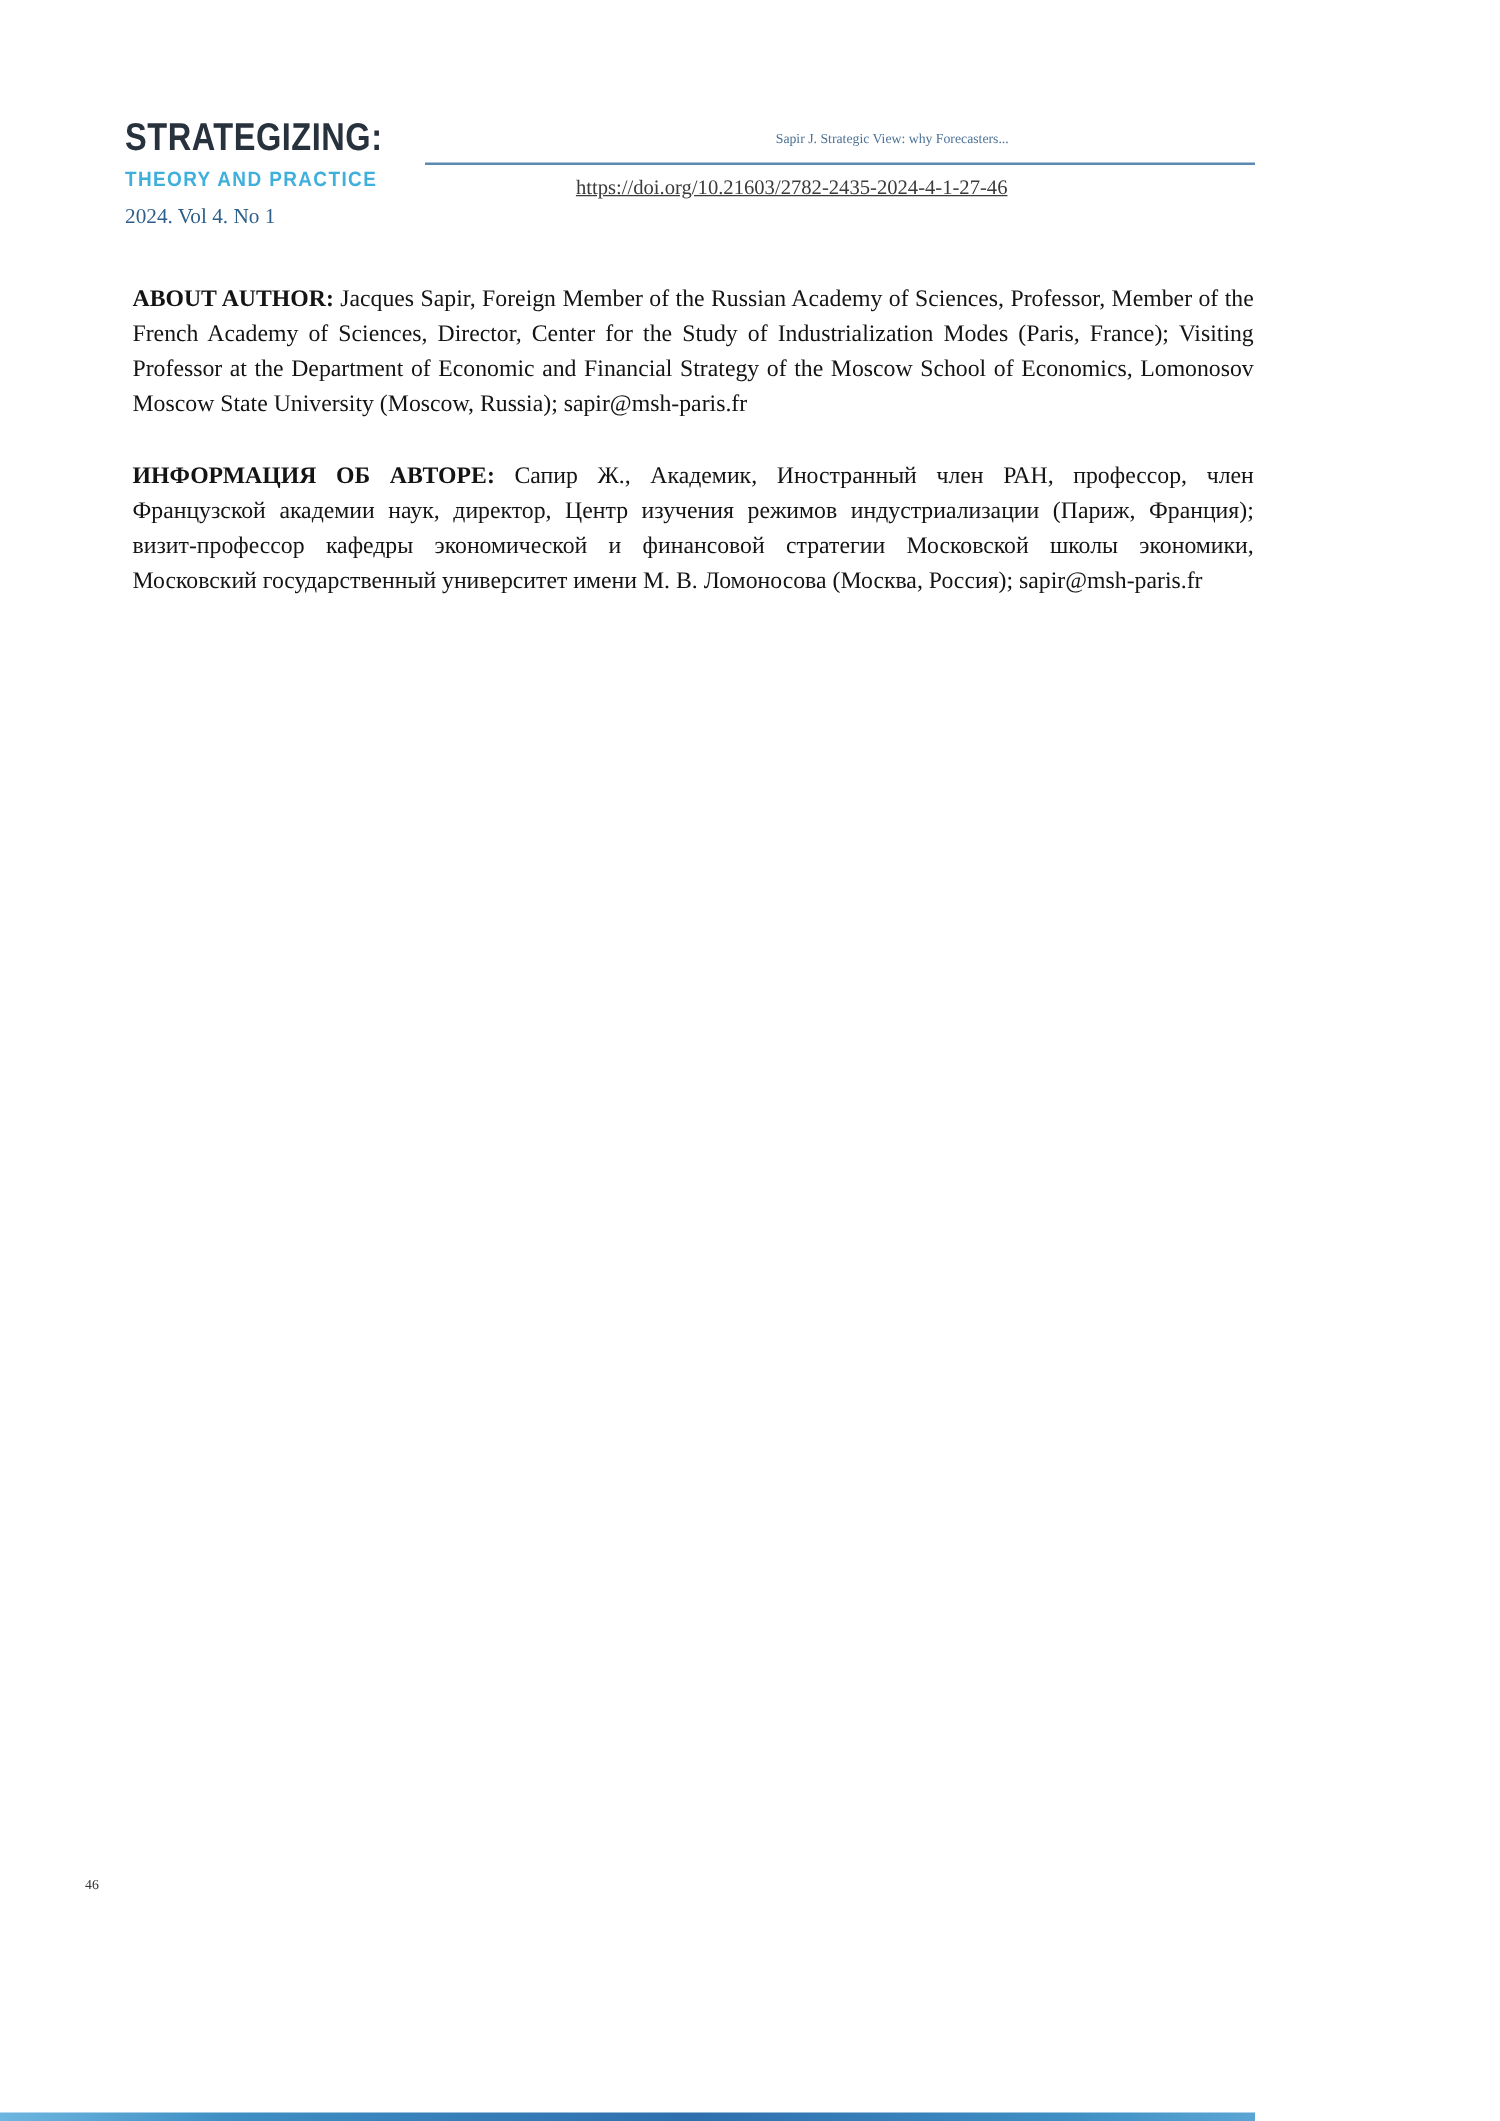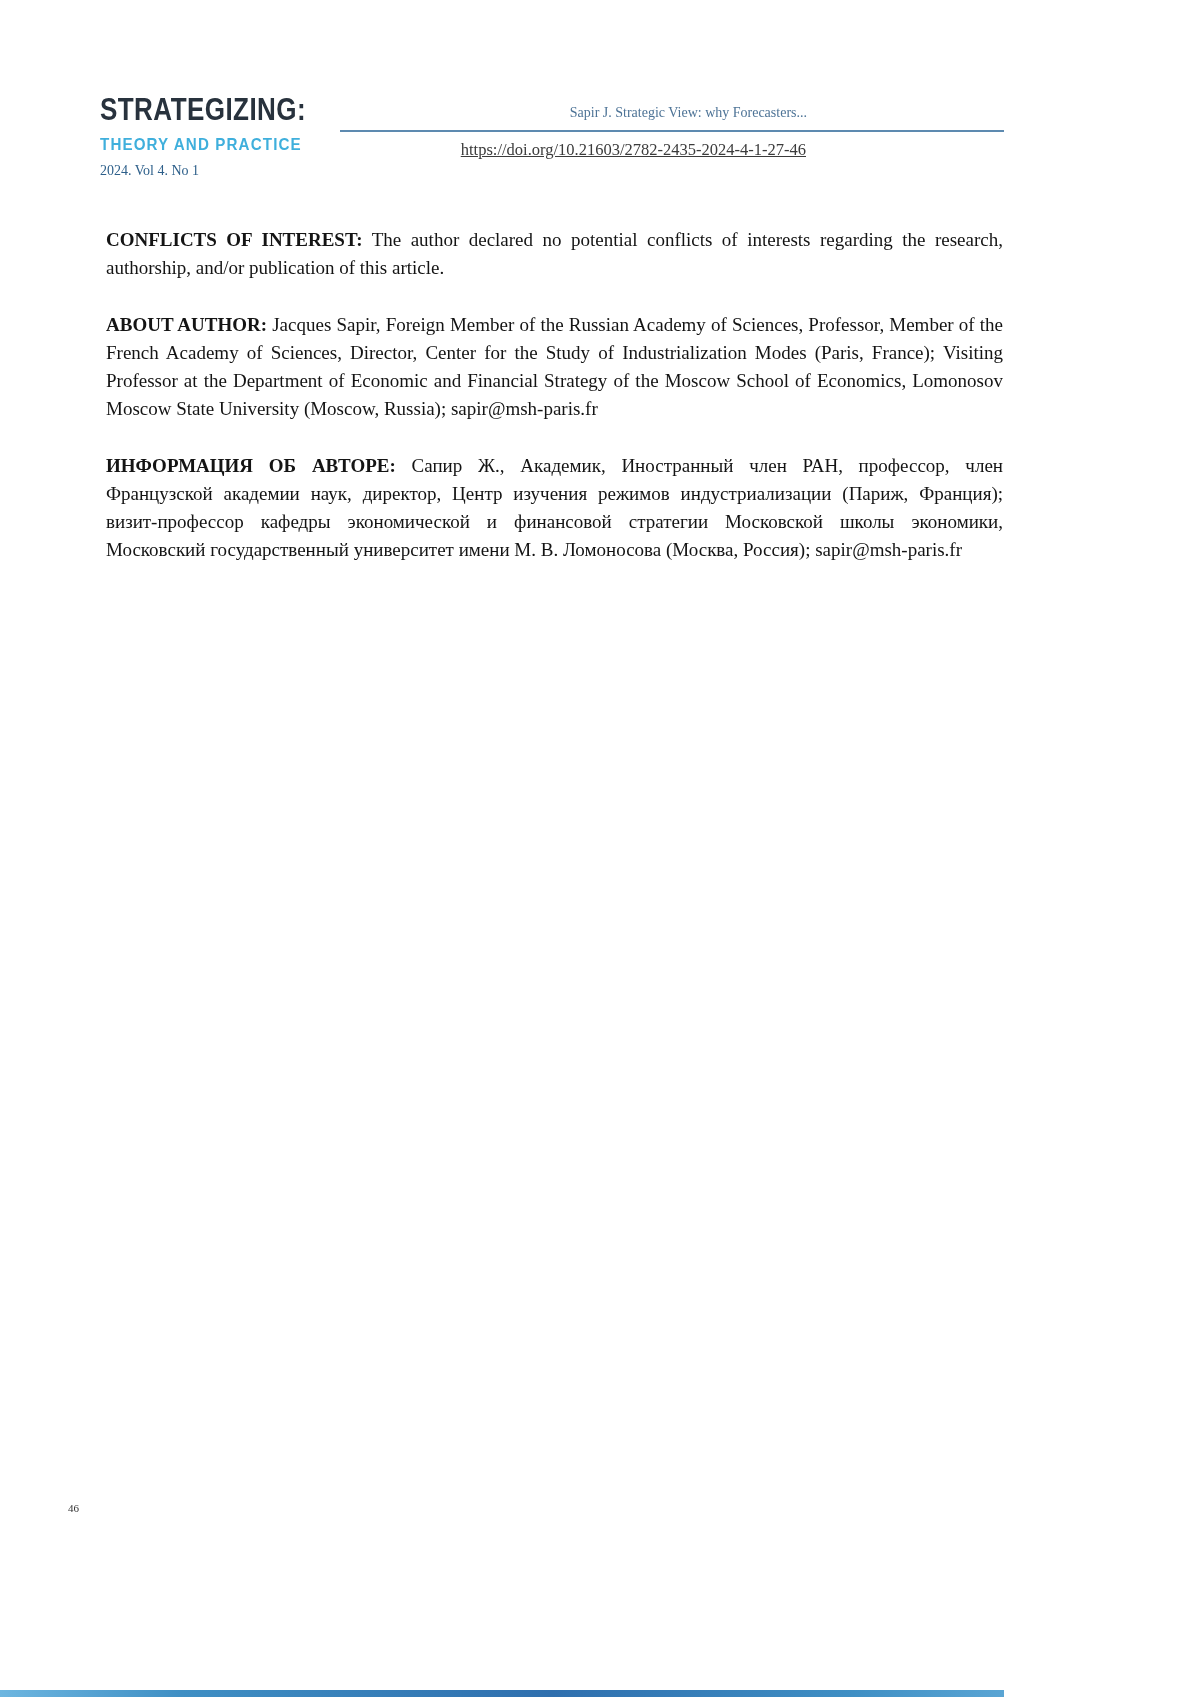--- a/index.html
+++ b/index.html
@@ -39,31 +39,31 @@
     font-size: 16.5px;
     letter-spacing: 1.2px;
     color: #3fafdc;
     transform: scaleX(0.92);
     transform-origin: left center;
     margin-top: 7px;
     white-space: nowrap;
   }
   .logo-vol {
     font-family: "Liberation Serif", serif;
-    font-size: 14px;
+    font-size: 17px;
     color: #2d5f8a;
     margin-top: 9px;
     white-space: nowrap;
   }
 
   .running-title {
     position: absolute;
     top: 105px;
     right: 197px;
-    font-size: 14px;
+    font-size: 11px;
     color: #4d7396;
     white-space: nowrap;
   }
   .header-rule {
     position: absolute;
     top: 130px;
     left: 340px;
     width: 760px;
     height: 2px;
     background: #5d8ab0;
@@ -122,21 +122,20 @@
     <div class="logo-main">STRATEGIZING:</div>
     <div class="logo-sub">THEORY AND PRACTICE</div>
     <div class="logo-vol">2024. Vol 4. No 1</div>
   </div>
 
   <div class="running-title">Sapir J. Strategic View: why Forecasters...</div>
   <div class="header-rule"></div>
   <div class="doi-line">https://doi.org/10.21603/2782-2435-2024-4-1-27-46</div>
 
   <div class="content">
-    <p><span class="lead">CONFLICTS OF INTEREST:</span> <span>The author declared no potential conflicts of interests regarding the research, authorship, and/or publication of this article.</span></p>
 
     <p><span class="lead">ABOUT AUTHOR:</span> <span>Jacques Sapir, Foreign Member of the Russian Academy of Sciences, Professor, Member of the French Academy of Sciences, Director, Center for the Study of Industrialization Modes (Paris, France); Visiting Professor at the Department of Economic and Financial Strategy of the Moscow School of Economics, Lomonosov Moscow State University (Moscow, Russia); sapir@msh-paris.fr</span></p>
 
 
     <p><span class="lead">ИНФОРМАЦИЯ ОБ АВТОРЕ:</span> <span>Сапир Ж., Академик, Иностранный член РАН, профессор, член Французской академии наук, директор, Центр изучения режимов индустриализации (Париж, Франция); визит-профессор кафедры экономической и финансовой стратегии Московской школы экономики, Московский государственный университет имени М. В. Ломоносова (Москва, Россия); sapir@msh-paris.fr</span></p>
   </div>
 
   <div class="page-number">46</div>
   <div class="bottom-bar"></div>
 

